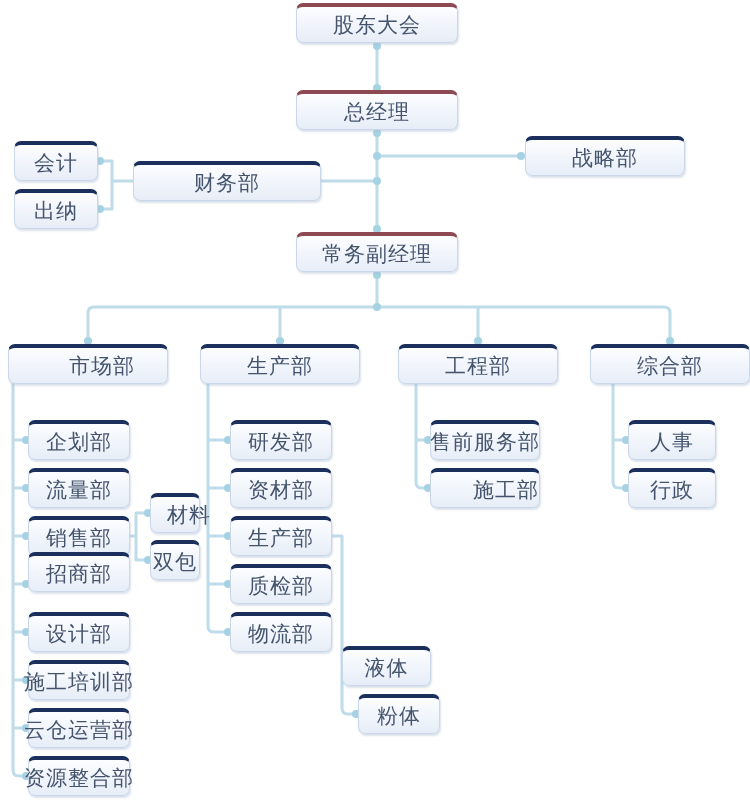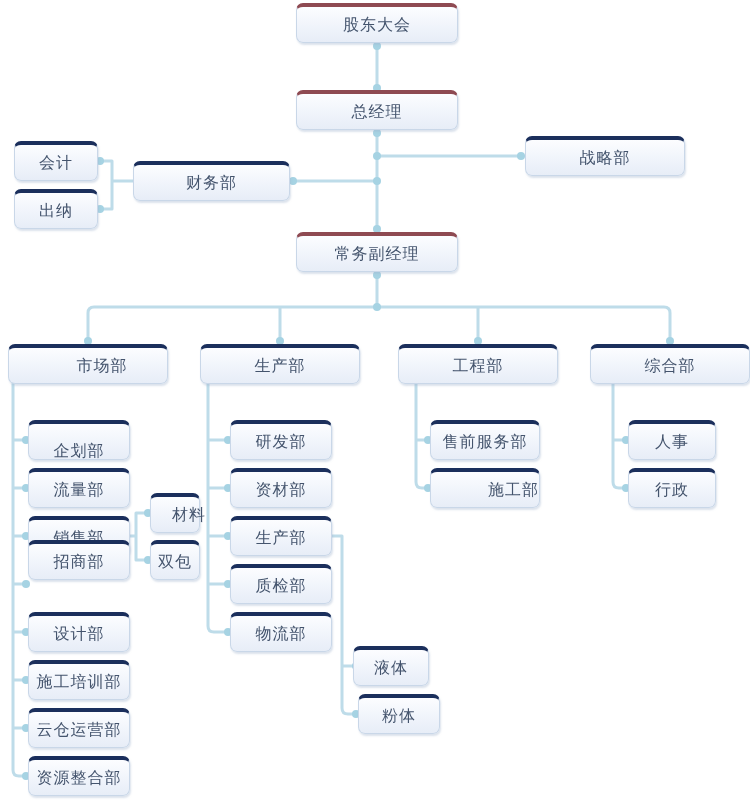--- a/index.html
+++ b/index.html
@@ -13,21 +13,21 @@
     background:linear-gradient(180deg,#fcfdff 0%,#f0f4fb 55%,#e7edf7 100%);
     border:1px solid #c9d7e8;
     border-top:4px solid #1b2f5c;
     border-radius:7px;
     box-shadow:1px 2px 2px rgba(160,180,206,0.38);
     display:flex;align-items:center;justify-content:center;
     cursor:default;
   }
   .node.red{border-top-color:#8e4a52;}
   .node .lbl{
-    font-size:16px;color:#44546d;letter-spacing:1px;white-space:nowrap;
+    font-size:21px;color:#44546d;letter-spacing:1px;white-space:nowrap;
     line-height:1;
   }
 </style>
 </head>
 <body>
 
 <div id="canvas">
 
   <svg id="wires" width="750" height="800" viewBox="0 0 750 800">
     <g stroke="#bedce9" stroke-width="3" fill="none" stroke-linecap="round">
@@ -103,21 +103,21 @@
   <div class="node red" style="left:296px;top:90px;width:162px;">
     <span class="lbl">总经理</span>
   </div>
   <div class="node red" style="left:296px;top:232px;width:162px;text-align:center;">
     <span class="lbl">常务副经理</span>
   </div>
 
   <div class="node" style="left:525px;top:136px;width:160px;">
     <span class="lbl">战略部</span>
   </div>
-  <div class="node" style="left:133px;top:161px;width:157px;border-radius:7px;">
+  <div class="node" style="left:133px;top:161px;width:188px;border-radius:7px;">
     <span class="lbl">财务部</span>
   </div>
   <div class="node" style="left:14px;top:141px;width:84px;">
     <span class="lbl">会计</span>
   </div>
   <div class="node" style="left:14px;top:189px;width:84px;">
     <span class="lbl">出纳</span>
   </div>
 
   <div class="node" style="left:8px;top:344px;width:160px;padding-left:28px;">
@@ -126,30 +126,30 @@
   <div class="node" style="left:200px;top:344px;width:160px;">
     <span class="lbl">生产部</span>
   </div>
   <div class="node" style="left:398px;top:344px;width:160px;">
     <span class="lbl">工程部</span>
   </div>
   <div class="node" style="left:590px;top:344px;width:160px;">
     <span class="lbl">综合部</span>
   </div>
 
-  <div class="node" style="left:28px;top:420px;width:102px;align-items:flex-end;">
+  <div class="node" style="left:28px;top:420px;width:102px;">
     <span class="lbl">企划部</span>
   </div>
   <div class="node" style="left:28px;top:468px;width:102px;">
     <span class="lbl">流量部</span>
   </div>
   <div class="node" style="left:28px;top:516px;width:102px;">
     <span class="lbl">销售部</span>
   </div>
-  <div class="node" style="left:28px;top:540px;width:102px;text-align:right;">
+  <div class="node" style="left:28px;top:552px;width:102px;text-align:right;">
     <span class="lbl">招商部</span>
   </div>
   <div class="node" style="left:28px;top:612px;width:102px;">
     <span class="lbl">设计部</span>
   </div>
   <div class="node" style="left:28px;top:660px;width:102px;">
     <span class="lbl">施工培训部</span>
   </div>
   <div class="node" style="left:28px;top:708px;width:102px;">
     <span class="lbl">云仓运营部</span>
@@ -174,21 +174,21 @@
   <div class="node" style="left:230px;top:516px;width:102px;">
     <span class="lbl">生产部</span>
   </div>
   <div class="node" style="left:230px;top:564px;width:102px;">
     <span class="lbl">质检部</span>
   </div>
   <div class="node" style="left:230px;top:612px;width:102px;">
     <span class="lbl">物流部</span>
   </div>
 
-  <div class="node" style="left:353px;top:646px;width:76px;">
+  <div class="node" style="left:342px;top:646px;width:89px;">
     <span class="lbl">液体</span>
   </div>
   <div class="node" style="left:358px;top:694px;width:82px;">
     <span class="lbl">粉体</span>
   </div>
 
   <div class="node" style="left:430px;top:420px;width:110px;">
     <span class="lbl">售前服务部</span>
   </div>
   <div class="node" style="left:430px;top:468px;width:110px;justify-content:flex-end;">

